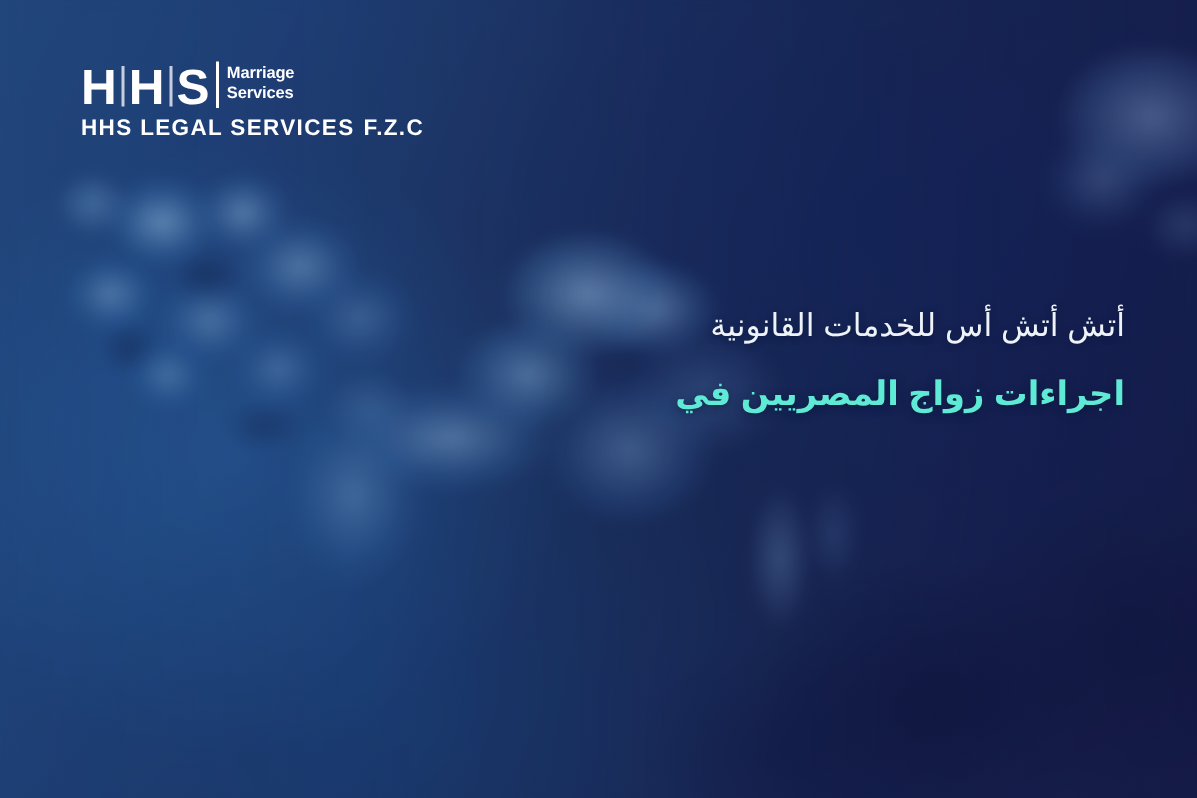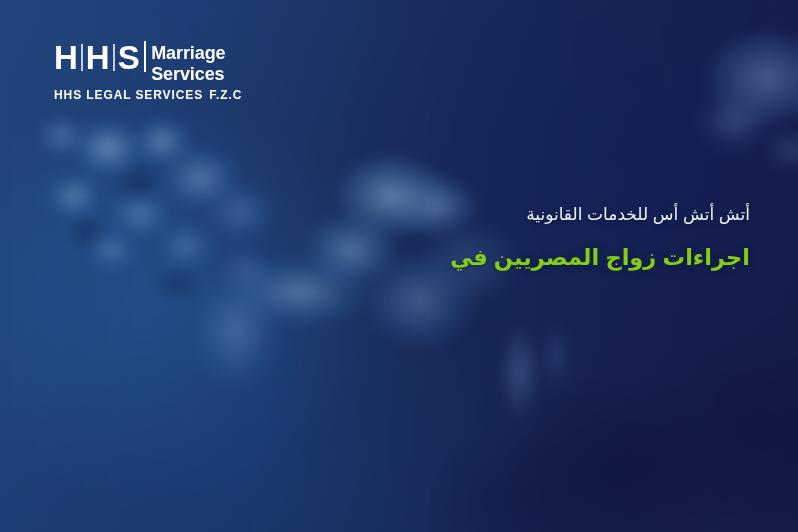--- a/index.html
+++ b/index.html
@@ -132,59 +132,59 @@
     display: inline-block;
     width: 2px;
     height: 31px;
     background: #ffffff;
     margin: 0 5px 0 4px;
   }
   .logo-words {
     display: flex;
     flex-direction: column;
     justify-content: center;
-    font-size: 18px;
+    font-size: 11px;
     font-weight: 700;
     line-height: 1.16;
     letter-spacing: -0.1px;
     padding-top: 2px;
   }
   .logo-sub {
     margin-top: 3px;
-    font-size: 12px;
+    font-size: 15px;
     font-weight: 700;
     letter-spacing: 0.9px;
     white-space: nowrap;
   }
   .logo-sub .fzc { margin-left: 6px; }
 
   
   .copy {
     position: absolute;
     right: 48px;
     top: 204px;
     width: 330px;
     text-align: right;
     direction: rtl;
     color: #ffffff;
   }
   .copy-kicker {
-    font-size: 17px;
+    font-size: 21px;
     font-weight: 400;
     line-height: 1.35;
     color: #eef3fa;
     margin: 0 0 16px 0;
     text-shadow: 0 1px 4px rgba(10,20,52,0.55);
   }
   .copy-title {
     font-size: 22.5px;
     font-weight: 700;
     line-height: 1.30;
     margin: 0;
-    color: #84cc16;
+    color: #5eead4;
     text-shadow: 0 1px 6px rgba(10,20,52,0.60);
   }
 </style>
 </head>
 <body>
 
 <div class="banner">
 
   <div class="photo"></div>
   <div class="photo-blur"></div>

